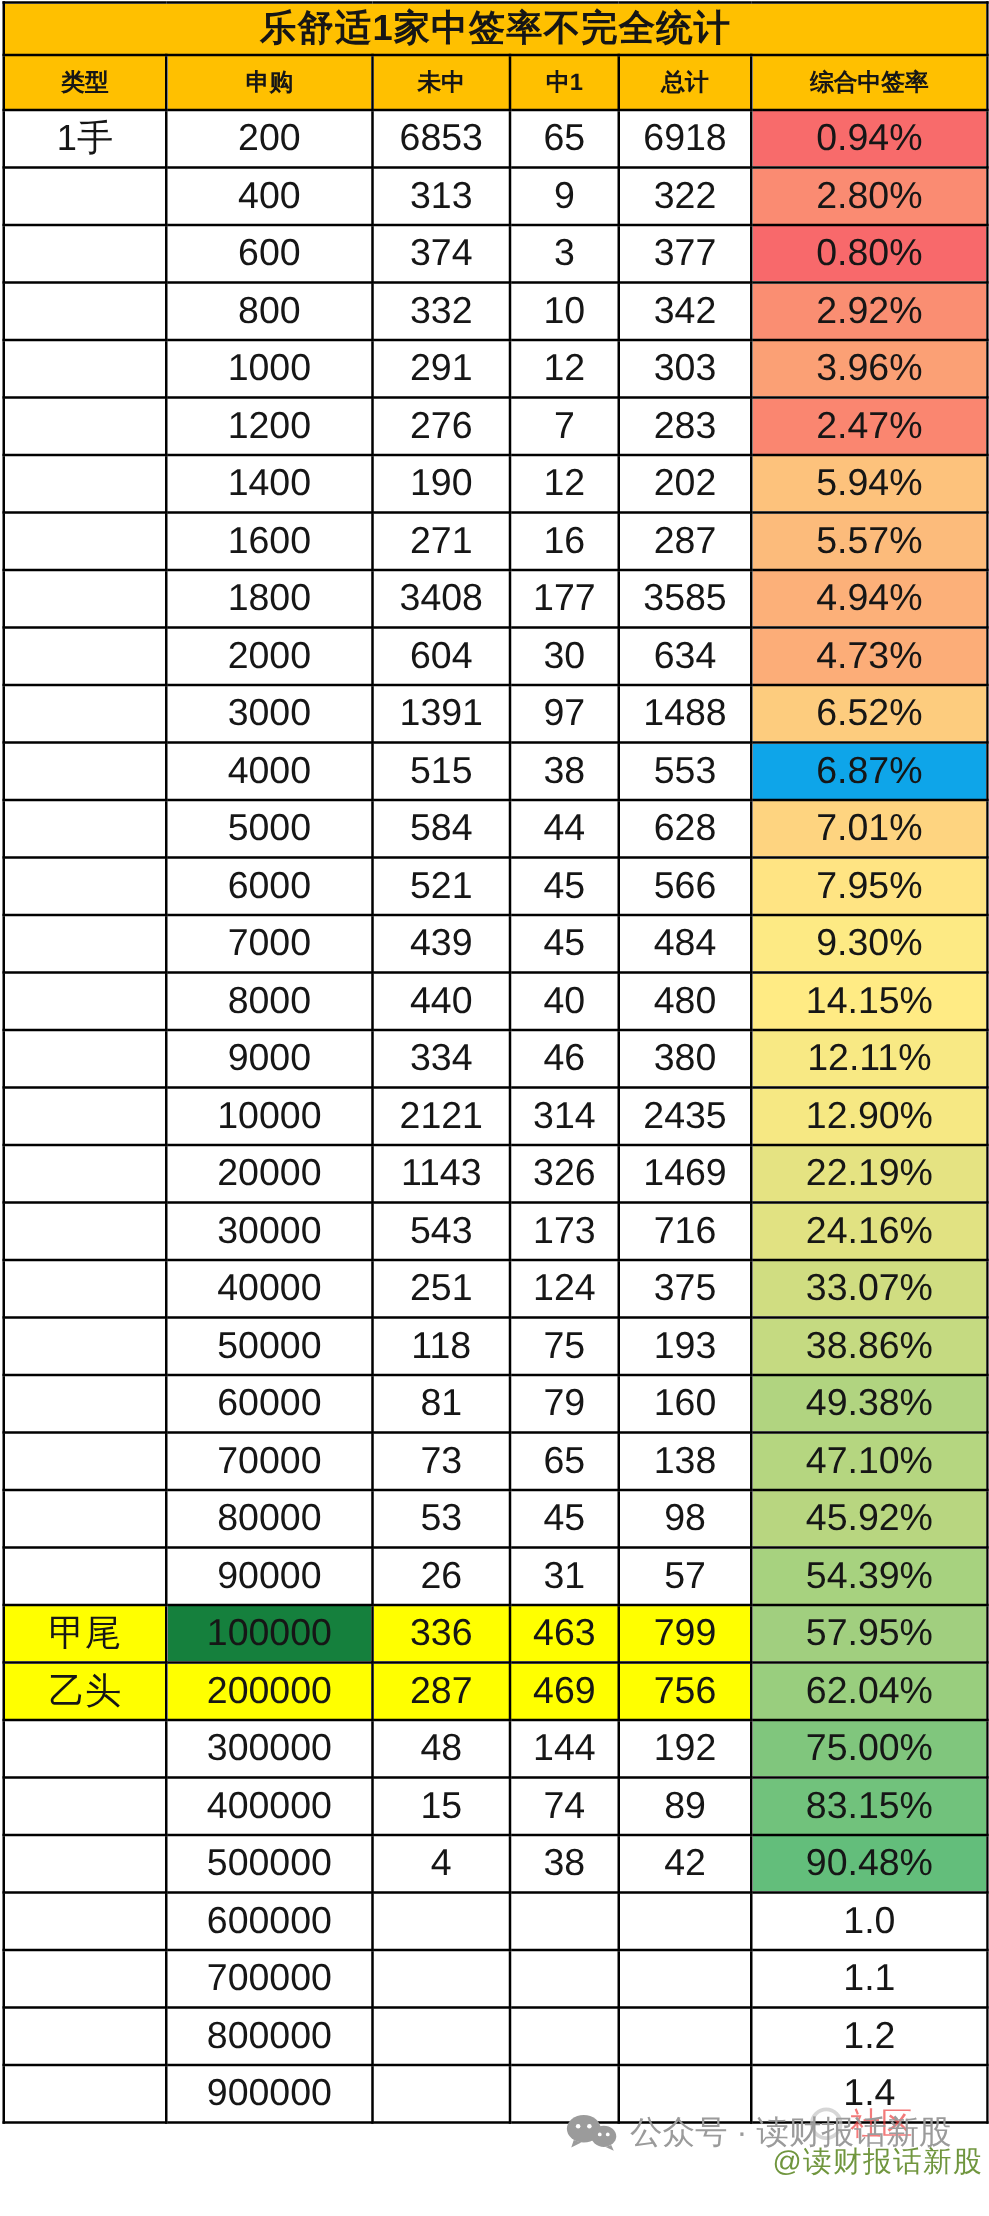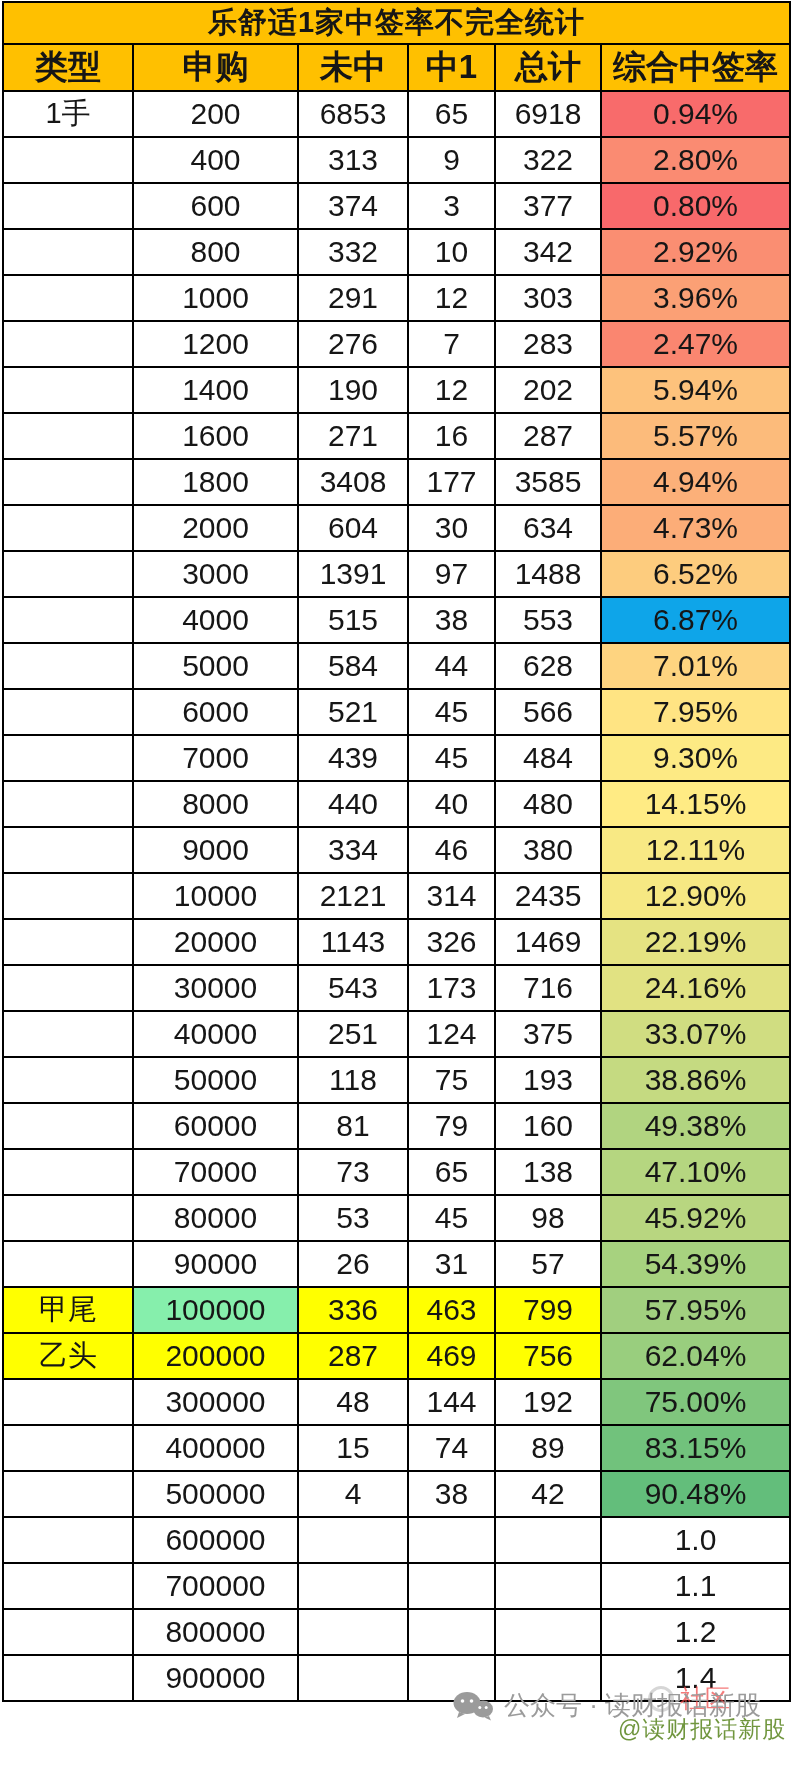--- a/index.html
+++ b/index.html
@@ -11,21 +11,21 @@
     border-collapse:collapse;table-layout:fixed;width:787px;margin:1px 0 0 2px;
   }
   th,td{
     border:2px solid #000;text-align:center;vertical-align:middle;
     padding:0;overflow:hidden;white-space:nowrap;
   }
   .title-cell{
     height:38px;font-size:29px;font-weight:bold;letter-spacing:1px;
   }
   thead th{
-    height:42px;font-size:33px;font-weight:bold;
+    height:42px;font-size:19px;font-weight:bold;
   }
   tbody td{
     height:44px;font-size:30px;background:#ffffff;
   }
   tbody td.c0{font-size:29px;}
   .wm-row{
     position:absolute;left:452px;top:1688px;display:flex;align-items:center;gap:10px;
     color:#9b9b9b;font-size:26px;z-index:5;
   }
   .wm-overlay{
@@ -269,21 +269,21 @@
       <tr>
         <td class="c0"></td>
         <td class="c1">90000</td>
         <td class="c2">26</td>
         <td class="c3">31</td>
         <td class="c4">57</td>
         <td class="c5" style="background: rgb(167, 210, 127);">54.39%</td>
       </tr>
       <tr>
         <td class="c0" style="background: rgb(255, 255, 0);">甲尾</td>
-        <td class="c1" style="background: #86efac;">100000</td>
+        <td class="c1" style="background: #15803d;">100000</td>
         <td class="c2" style="background: rgb(255, 255, 0);">336</td>
         <td class="c3" style="background: rgb(255, 255, 0);">463</td>
         <td class="c4" style="background: rgb(255, 255, 0);">799</td>
         <td class="c5" style="background: rgb(161, 207, 127);">57.95%</td>
       </tr>
       <tr>
         <td class="c0" style="background: rgb(255, 255, 0);">乙头</td>
         <td class="c1" style="background: rgb(255, 255, 0);">200000</td>
         <td class="c2" style="background: rgb(255, 255, 0);">287</td>
         <td class="c3" style="background: rgb(255, 255, 0);">469</td>

